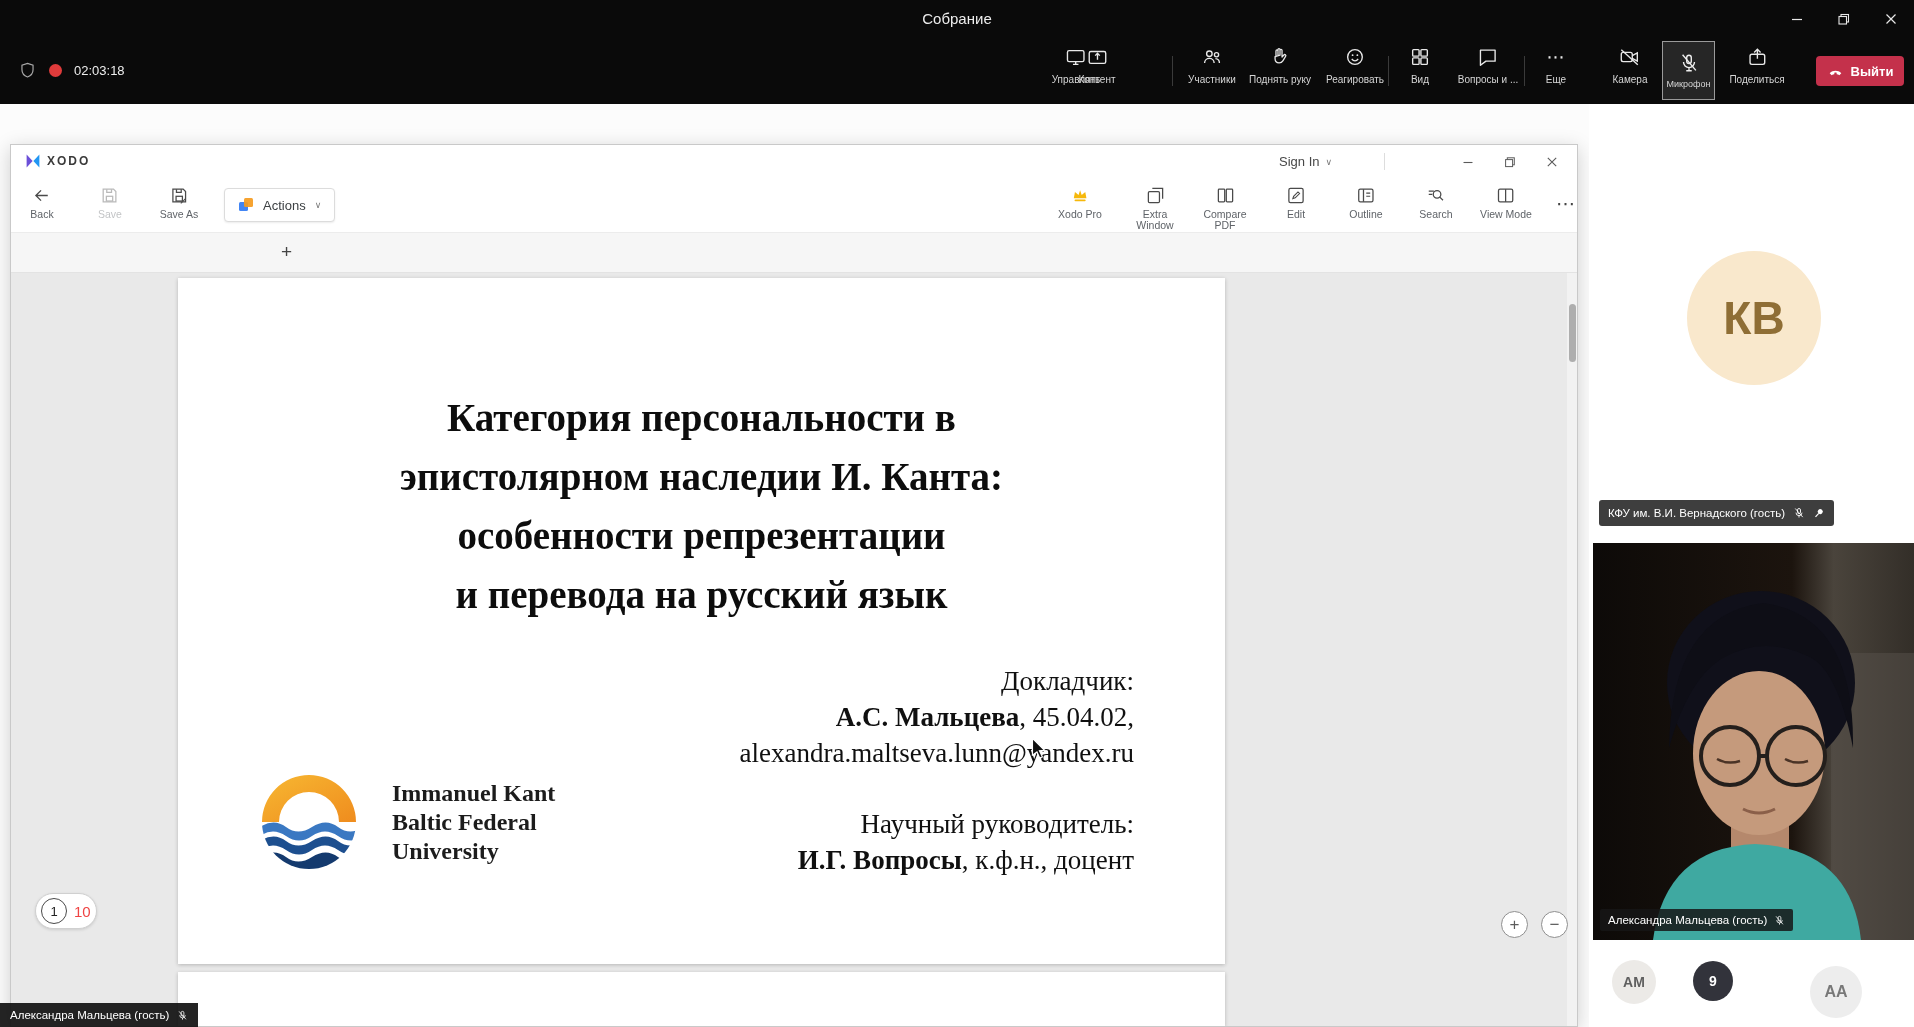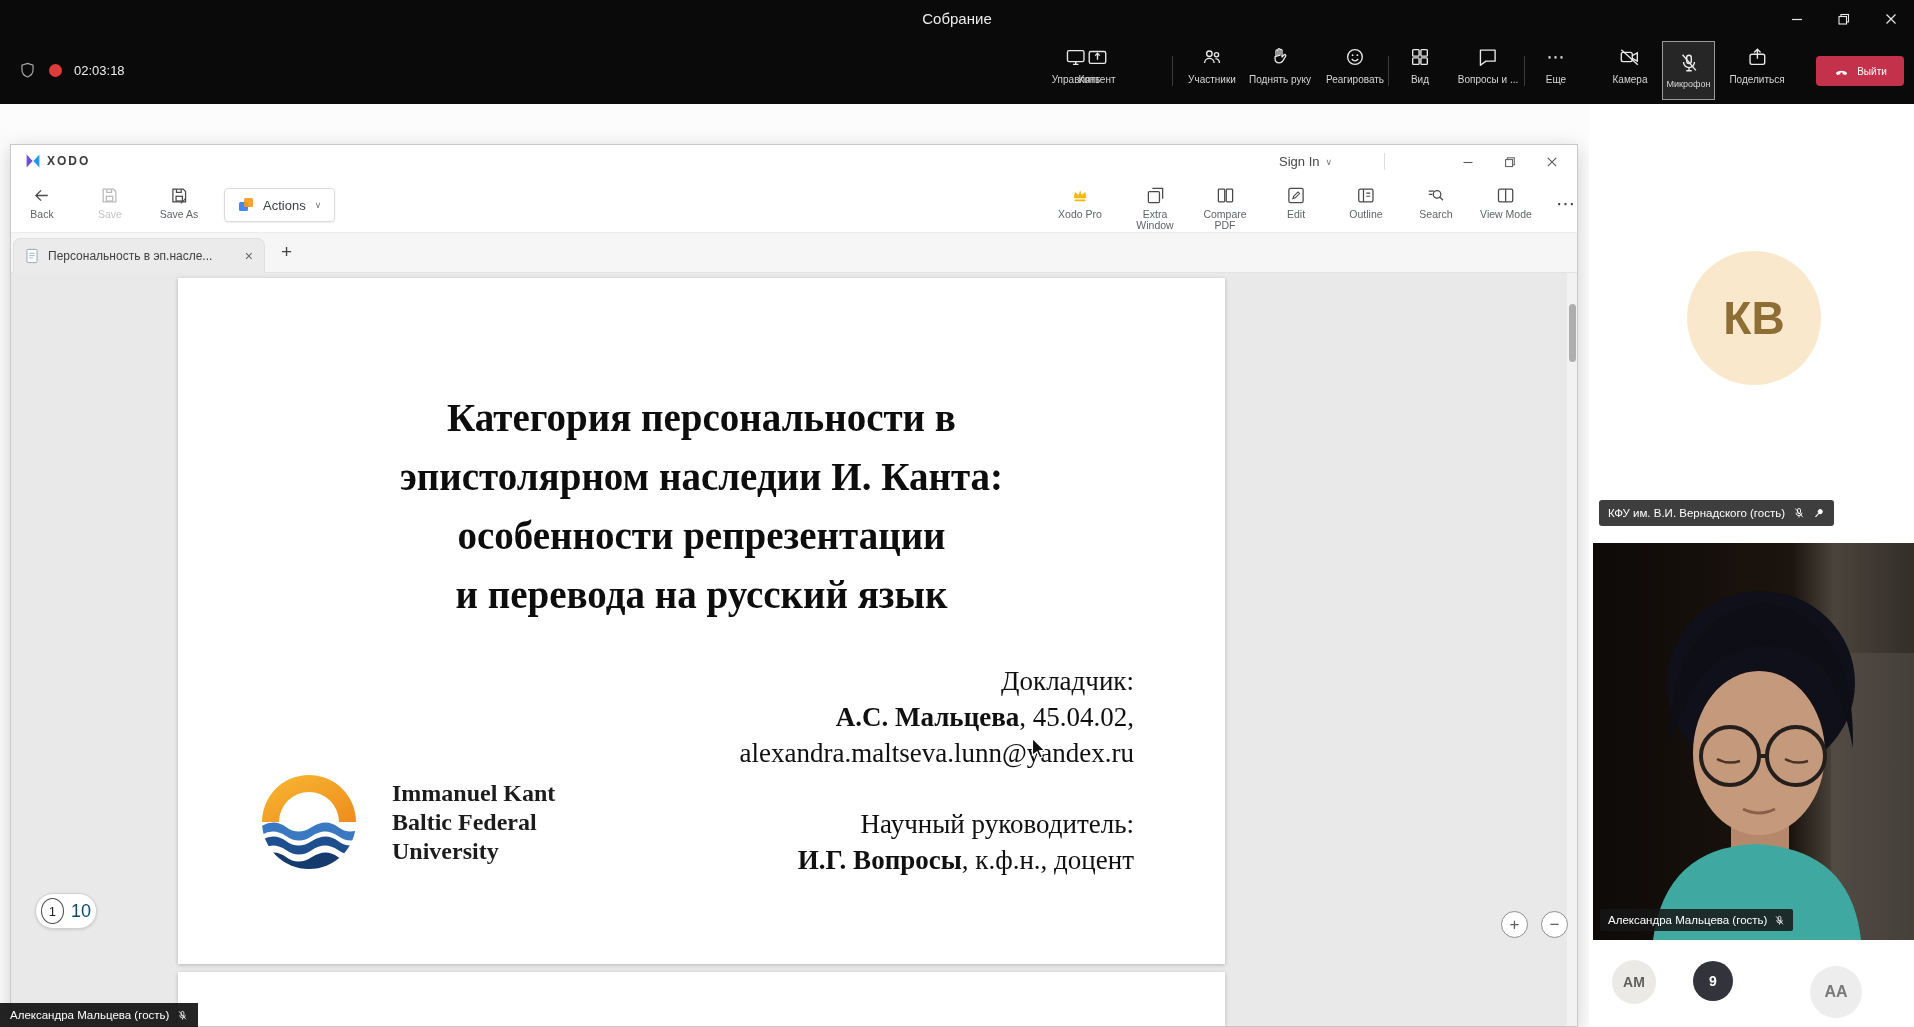--- a/index.html
+++ b/index.html
@@ -22,21 +22,21 @@
   .mbtn .ic{height:22px;display:flex;align-items:center;justify-content:center;color:#e8e8e8}
   .mbtn .lbl{font-size:10px;color:#d6d6d6;white-space:nowrap}
   .mb-manage{left:1076px}.mb-content{left:1097px}.mb-people{left:1212px}.mb-hand{left:1280px}
   .mb-react{left:1355px}.mb-view{left:1420px}.mb-qa{left:1488px}.mb-more{left:1556px}
   .mb-camera{left:1630px}.mb-share{left:1757px}
   .vdiv{position:absolute;top:19px;width:1px;height:30px;background:#3a3a3a}
   .mic-box{position:absolute;left:1662px;top:4px;width:53px;height:59px;border:1px solid #9a9a9a;background:#262626;display:flex;flex-direction:column;align-items:center;justify-content:center;gap:5px}
   .mic-box .lbl{font-size:9px;color:#d6d6d6;white-space:nowrap}
   .mic-box .ic{color:#efefef}
   .more-dots{font-size:18px;letter-spacing:1px;line-height:12px}
-  .leave-btn{position:absolute;left:1816px;top:19px;width:88px;height:30px;background:#c4314b;border-radius:4px;display:flex;align-items:center;justify-content:center;gap:7px;color:#fff;font-size:10px;font-weight:400;cursor:pointer}
+  .leave-btn{position:absolute;left:1816px;top:19px;width:88px;height:30px;background:#c4314b;border-radius:4px;display:flex;align-items:center;justify-content:center;gap:7px;color:#fff;font-size:13px;font-weight:700;cursor:pointer}
 
   
   .share-area{position:absolute;left:0;top:104px;width:1589px;height:923px;background:#fcfcfc}
 
   
   .xodo{position:absolute;left:10px;top:40px;width:1568px;height:883px;background:#fff;border:1px solid #c9c9c9;box-shadow:0 4px 18px rgba(0,0,0,.18)}
   .xodo-titlebar{position:relative;height:33px;background:#fff}
   .xlogo{position:absolute;left:14px;top:8px;display:flex;align-items:center;gap:6px}
   .xlogo .brand{font-size:12px;font-weight:700;letter-spacing:2px;color:#3a3a3a}
   .signin{position:absolute;left:1268px;top:0;height:33px;display:flex;align-items:center;gap:6px;font-size:13px;color:#474747;cursor:pointer}
@@ -72,21 +72,21 @@
   .doc-title{position:absolute;left:0;top:110px;width:100%;text-align:center;font-family:"Liberation Serif",serif;font-weight:700;font-size:39px;line-height:59px;color:#0d0d0d}
   .speaker{position:absolute;right:91px;top:385px;text-align:right;font-family:"Liberation Serif",serif;font-size:27px;line-height:36px;color:#101010}
   .speaker b{font-weight:700}
   .speaker .gap{height:35px}
 
   .kant-logo{position:absolute;left:76px;top:489px;display:flex;align-items:center;gap:28px}
   .kant-text{font-family:"Liberation Serif",serif;font-weight:700;font-size:24px;line-height:29px;color:#1c1c1c}
 
   .page-ind{position:absolute;left:24px;top:620px;width:62px;height:36px;background:#fff;border:1px solid #d0d0d0;border-radius:18px;box-shadow:0 1px 3px rgba(0,0,0,.12);display:flex;align-items:center;gap:7px;padding:0 5px;cursor:pointer}
   .pi-circle{width:26px;height:26px;border:1.5px solid #4a4a4a;border-radius:50%;display:flex;align-items:center;justify-content:center;font-size:13px;color:#222;background:#fff}
-  .pi-total{font-size:18px;color:#0c4a6e}
+  .pi-total{font-size:15px;color:#ef4444}
   .zoom-btn{position:absolute;top:638px;width:27px;height:27px;border:1.5px solid #8f8f8f;border-radius:50%;background:#fff;color:#5c5c5c;display:flex;align-items:center;justify-content:center;font-size:17px;line-height:1;cursor:pointer}
   .zoom-plus{left:1490px}.zoom-minus{left:1530px}
   .scroll-track{position:absolute;right:0;top:0;width:10px;height:100%;background:#f2f2f2}
   .scroll-thumb{position:absolute;right:1px;top:31px;width:7px;height:58px;border-radius:4px;background:#aeaeae;cursor:grab}
 
   
   .panel{position:absolute;left:1589px;top:104px;width:325px;height:923px;background:#fff}
   .big-avatar{position:absolute;left:98px;top:147px;width:134px;height:134px;border-radius:50%;background:#f9e8cc;display:flex;align-items:center;justify-content:center;font-size:46px;font-weight:600;color:#8f6e35;cursor:pointer}
   .pinned{position:absolute;left:10px;top:396px;height:26px;background:rgba(28,28,28,.85);border-radius:3px;display:flex;align-items:center;gap:8px;padding:0 9px;color:#fff;font-size:11.5px;white-space:nowrap}
   .video{position:absolute;left:4px;top:439px;width:321px;height:397px;background:#171310;overflow:hidden;cursor:pointer}
@@ -405,30 +405,20 @@
                 <rect x="3" y="4" width="18" height="16" rx="2"></rect>
                 <line x1="12" y1="4" x2="12" y2="20"></line>
               </svg>
             </span>
           <span class="lbl">View Mode</span>
         </div>
         <div class="xmore">⋯</div>
       </div>
 
       <div class="xodo-tabbar">
-        <div class="tab">
-          <span>
-              <svg width="14" height="16" viewBox="0 0 18 20">
-                <rect x="2.5" y="1.5" width="13" height="17" rx="1.5" fill="#fff" stroke="#8fa8a6" stroke-width="1.2"></rect>
-                <path d="M5.5 6.5h7M5.5 9.5h7M5.5 12.5h4.5" stroke="#9ab0ae" stroke-width="1.1"></path>
-              </svg>
-            </span>
-          <span class="title">Персональность в эп.насле...</span>
-          <span class="close">×</span>
-        </div>
         <div class="tab-plus">+</div>
       </div>
 
       <div class="xodo-doc">
         <div class="page page1">
           <div class="doc-title">
             <div>Категория персональности в</div>
             <div>эпистолярном наследии И. Канта:</div>
             <div>особенности репрезентации</div>
             <div>и перевода на русский язык</div>

